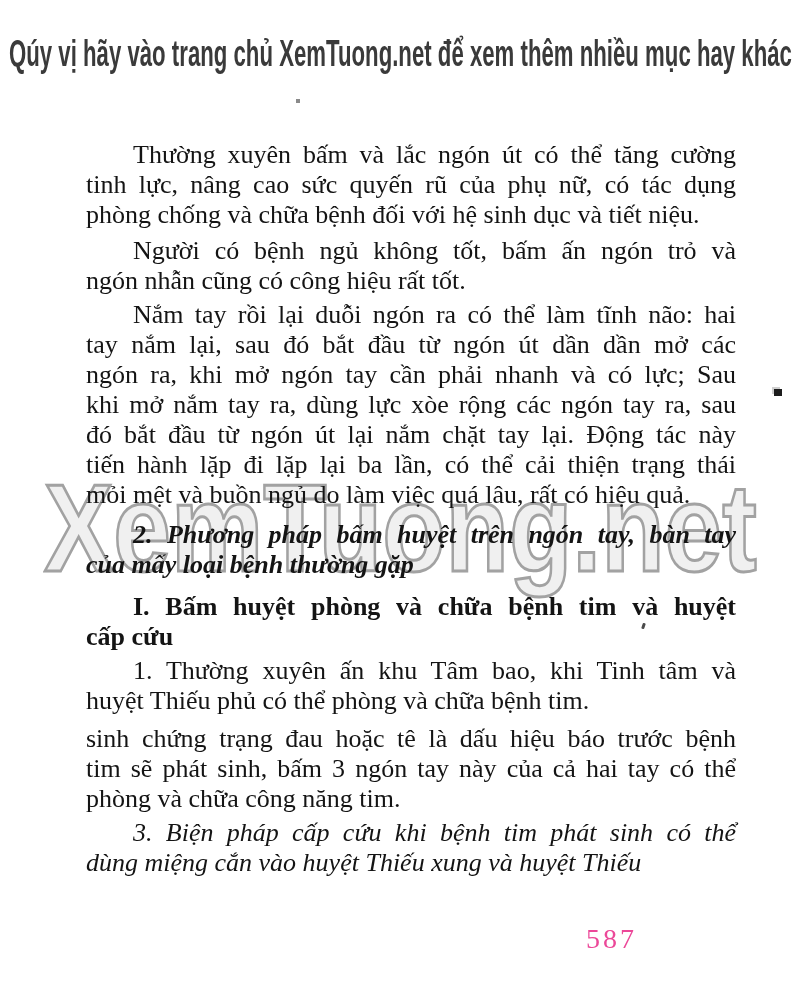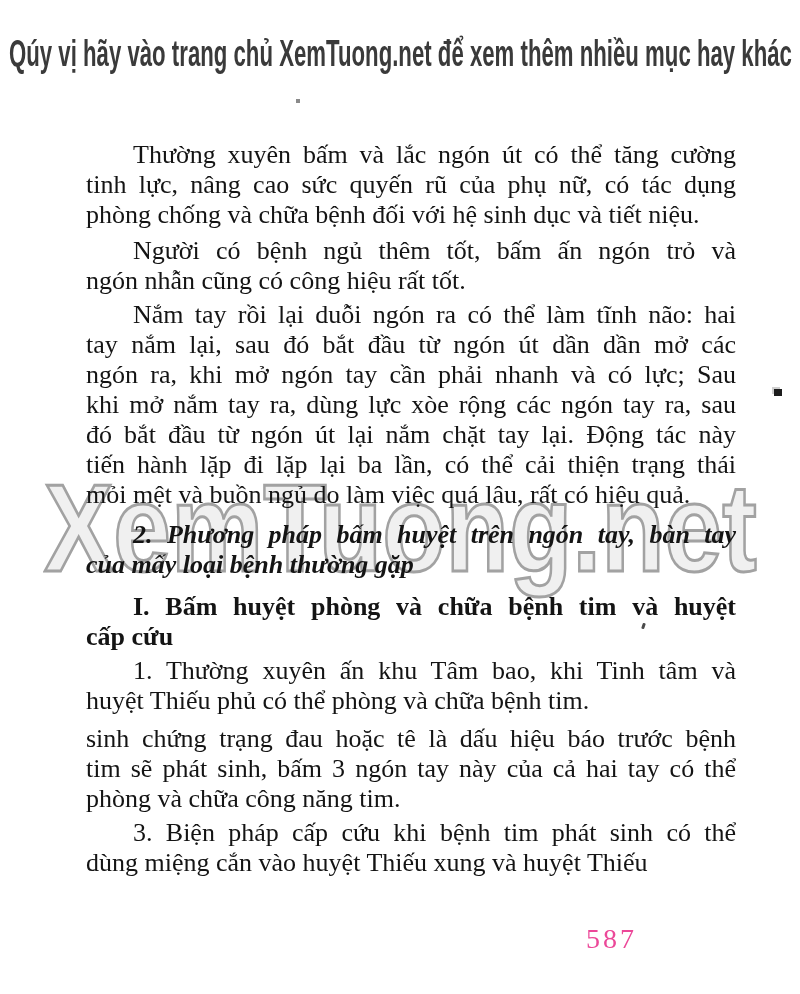--- a/index.html
+++ b/index.html
@@ -66,21 +66,21 @@
   .para .line.last{text-align-last:left;}
   .para.heading{font-weight:bold;font-style:italic;}
   .para.subheading{font-weight:bold;}
   
   .para:nth-child(2){margin-top:6px;}
   .para:nth-child(3){margin-top:4px;}
   .para:nth-child(4){margin-top:10px;}
   .para:nth-child(5){margin-top:12px;}
   .para:nth-child(6){margin-top:4px;}
   .para:nth-child(7){margin-top:8px;}
-  .para:nth-child(8){margin-top:4px;}
+  .para:nth-child(8){margin-top:4px;font-style:italic;}
   
   .page-number{
     position:absolute;left:586px;top:924px;
     font-size:28px;line-height:30px;
     letter-spacing:3px;
     color:#ec4899;
     z-index:2;
   }
   
   .speck{position:absolute;z-index:2;}
@@ -101,21 +101,21 @@
     <span class="wm-txt">XemTuong.net</span>
   </div>
 
   <div class="page-body">
       <div class="para normal">
         <div class="line first">Thường xuyên bấm và lắc ngón út có thể tăng cường</div>
         <div class="line">tinh lực, nâng cao sức quyến rũ của phụ nữ, có tác dụng</div>
         <div class="line last">phòng chống và chữa bệnh đối với hệ sinh dục và tiết niệu.</div>
       </div>
       <div class="para normal">
-        <div class="line first">Người có bệnh ngủ thêm tốt, bấm ấn ngón trỏ và</div>
+        <div class="line first">Người có bệnh ngủ không tốt, bấm ấn ngón trỏ và</div>
         <div class="line last">ngón nhẫn cũng có công hiệu rất tốt.</div>
       </div>
       <div class="para normal">
         <div class="line first">Nắm tay rồi lại duỗi ngón ra có thể làm tĩnh não: hai</div>
         <div class="line">tay nắm lại, sau đó bắt đầu từ ngón út dần dần mở các</div>
         <div class="line">ngón ra, khi mở ngón tay cần phải nhanh và có lực; Sau</div>
         <div class="line">khi mở nắm tay ra, dùng lực xòe rộng các ngón tay ra, sau</div>
         <div class="line">đó bắt đầu từ ngón út lại nắm chặt tay lại. Động tác này</div>
         <div class="line">tiến hành lặp đi lặp lại ba lần, có thể cải thiện trạng thái</div>
         <div class="line last">mỏi mệt và buồn ngủ do làm việc quá lâu, rất có hiệu quả.</div>

